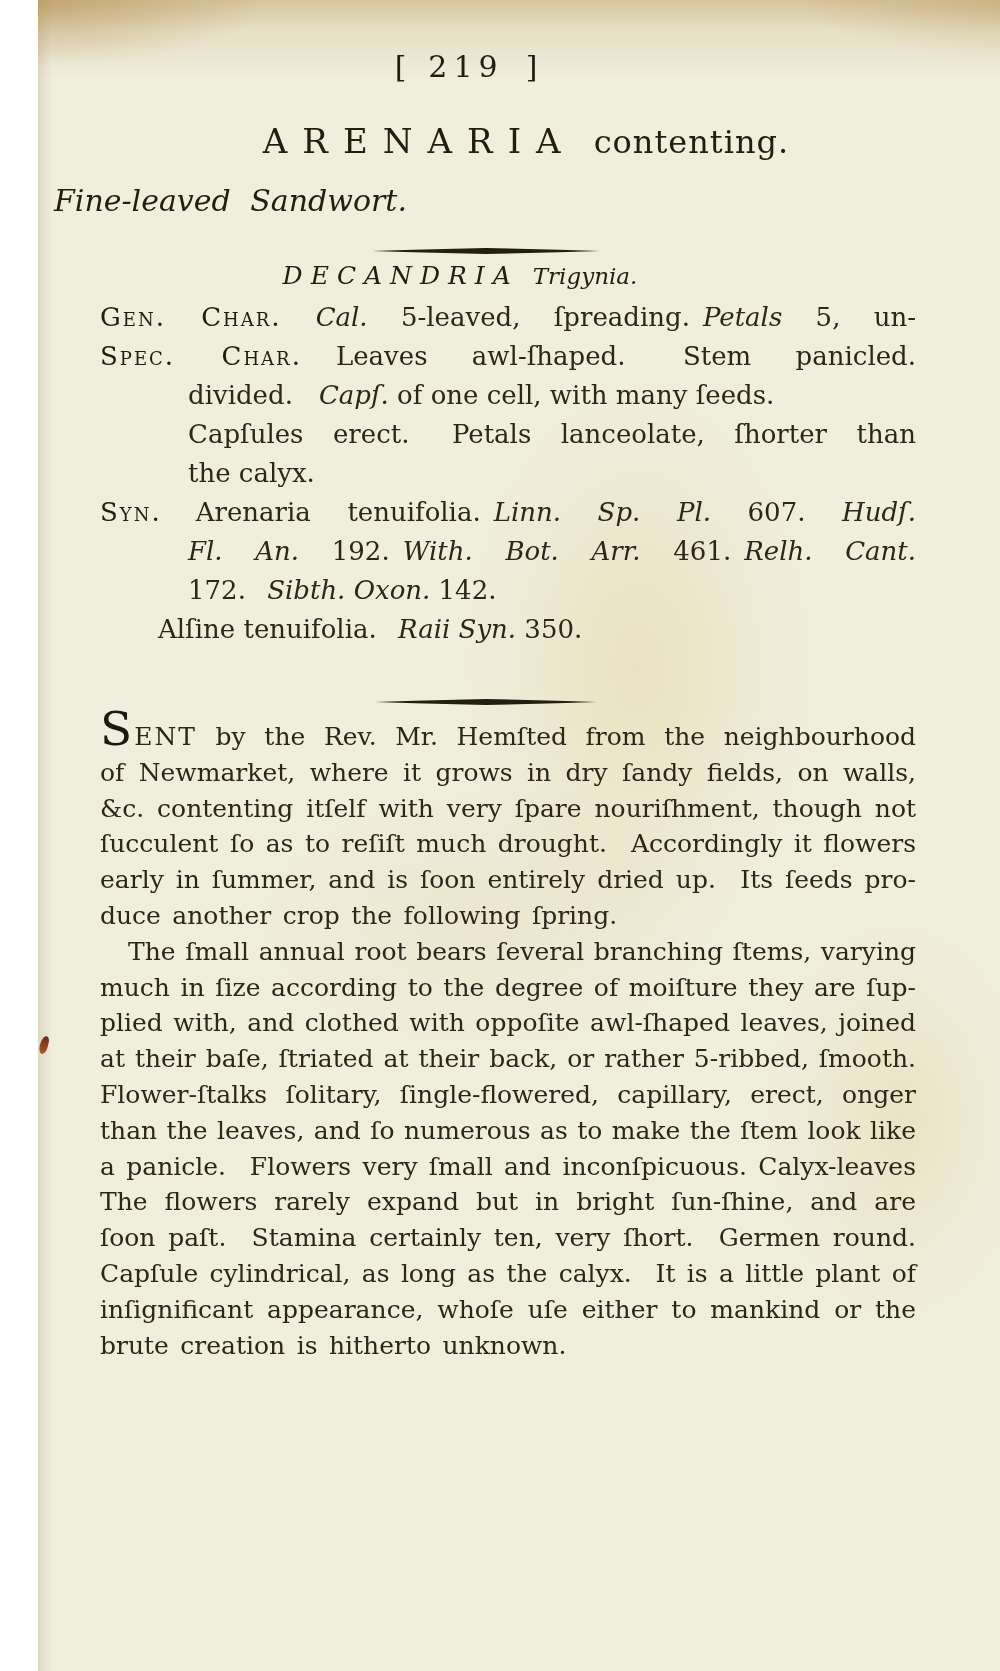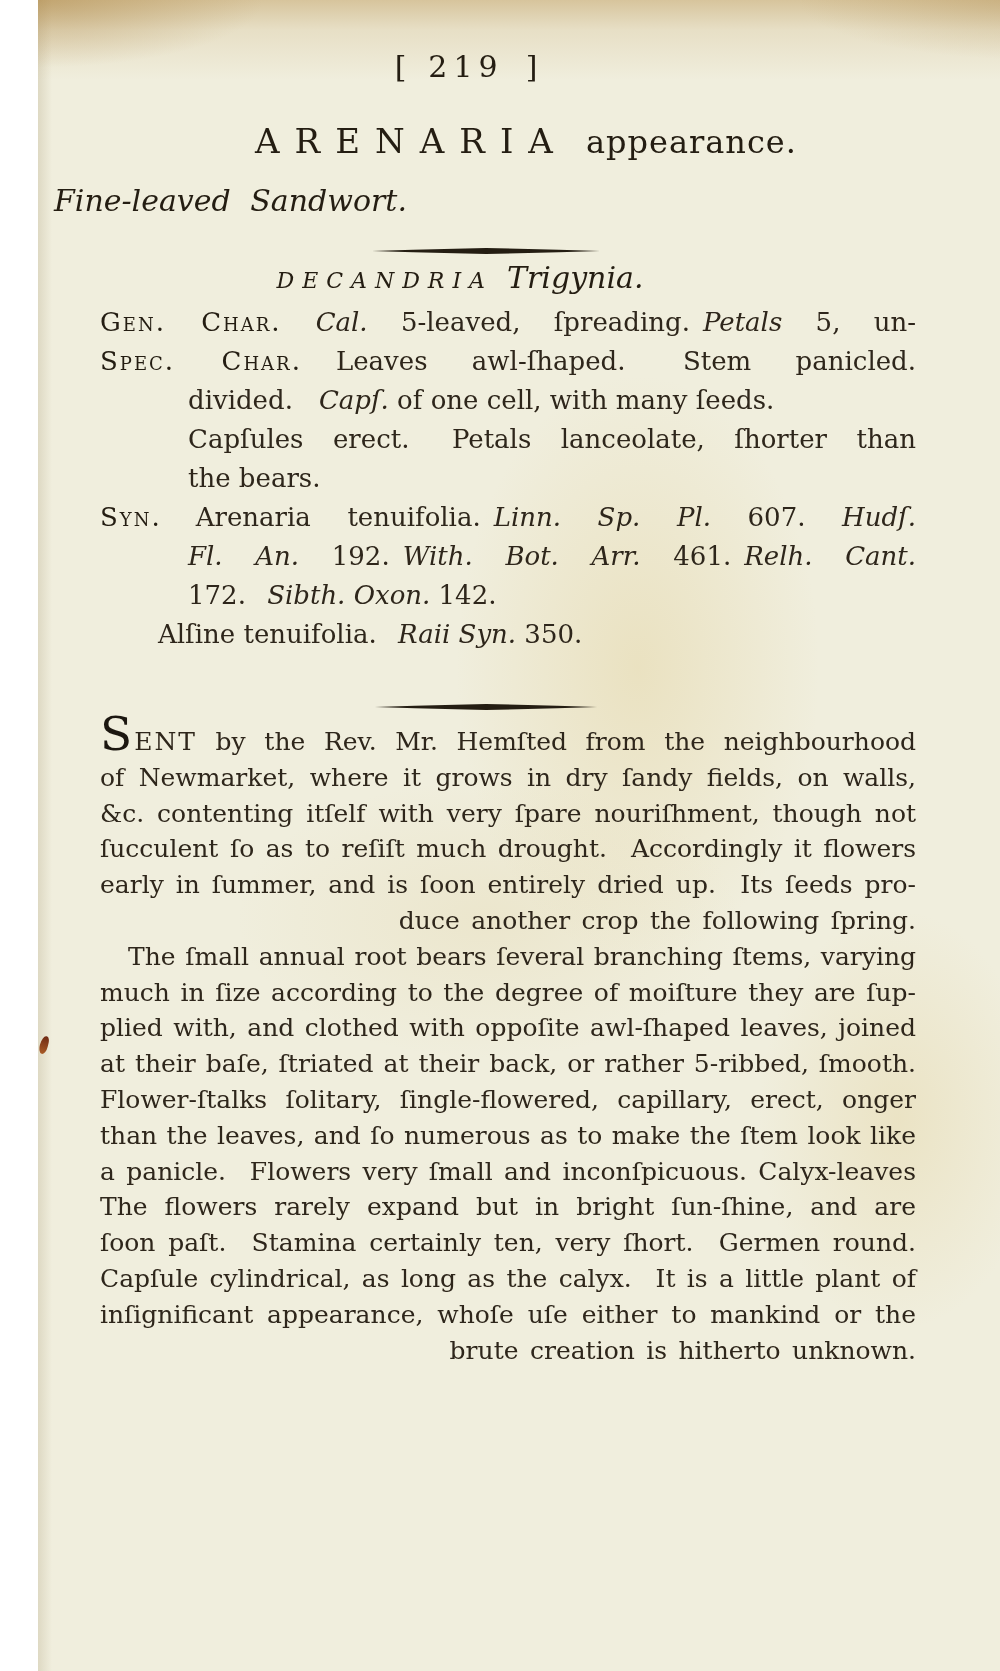--- a/index.html
+++ b/index.html
@@ -43,37 +43,37 @@
   .rule {
     height:6px; background:#241d12; margin:0 auto;
     clip-path:polygon(0% 50%, 18% 30%, 50% 0%, 82% 30%, 100% 50%, 82% 70%, 50% 100%, 18% 70%);
   }
   .rule1 { width:228px; margin-top:32px; transform:translateX(-22px); }
   .rule2 { width:222px; margin-top:50px; transform:translateX(-22px); }
   .classline {
     margin-top:9px; text-align:center; transform:translateX(-48px);
     font-style:italic; line-height:1; color:#241d12; white-space:nowrap;
   }
-  .classline .klass { font-size:22px; letter-spacing:8px; }
-  .classline .order { font-size:30px; margin-left:14px; }
+  .classline .klass { font-size:25px; letter-spacing:8px; }
+  .classline .order { font-size:23px; margin-left:14px; }
 
   
   .headmatter { margin-top:10px; font-size:26px; }
   .hm-line { line-height:39px; white-space:normal; }
   .ind0 { padding-left:0; }
   .ind1 { padding-left:88px; }
   .ind2 { padding-left:58px; }
   .fill { text-align:justify; text-align-last:justify; }
   .seg-sc { font-variant:small-caps; letter-spacing:2px; margin-right:34px; color:#241d12; }
   .seg-i  { font-style:italic; }
   .seg-r  { }
 
   
   .bodytext { margin-top:14px; font-size:25px; }
-  .b-line { line-height:35.8px;text-align:right; }
+  .b-line { line-height:35.8px; }
   .b-line.fill { text-align:justify; text-align-last:justify; }
   .b-line:not(.fill) { word-spacing:0.14em; }
   .para2 .b-line:first-child { padding-left:28px; }
   .dropcap {
     font-size:47px; line-height:0; color:#1c1710;
     display:inline-block; vertical-align:baseline; margin-right:2px;
   }
   .lead-caps { letter-spacing:2px; }
 
   
@@ -90,37 +90,37 @@
 <div class="sheet">
   <div class="red-mark"></div>
 
   <div class="content">
 
     <div class="pageno">
       <span class="brk">[</span><span class="num">219</span><span class="brk">]</span>
     </div>
 
     <div class="title">
-      <span class="genus">ARENARIA</span><span class="species">appearance.</span>
+      <span class="genus">ARENARIA</span><span class="species">contenting.</span>
     </div>
 
     <div class="subtitle">Fine-leaved Sandwort.</div>
 
     <div class="rule rule1"></div>
 
     <div class="classline">
       <span class="klass">DECANDRIA</span><span class="order">Trigynia.</span>
     </div>
 
     <div class="headmatter">
         <div class="hm-line ind0 fill"><span class="seg-sc">Gen. Char.</span><span class="seg-i">Cal.</span><span class="seg-r"> 5-leaved, ſpreading. </span><span class="seg-i">Petals</span><span class="seg-r"> 5, un-</span></div>
         <div class="hm-line ind0 fill"><span class="seg-sc">Spec. Char.</span><span class="seg-r">Leaves awl-ſhaped.  Stem panicled.</span></div>
         <div class="hm-line ind1"><span class="seg-r">divided.  </span><span class="seg-i">Capſ.</span><span class="seg-r"> of one cell, with many ſeeds.</span></div>
         <div class="hm-line ind1 fill"><span class="seg-r">Capſules erect.  Petals lanceolate, ſhorter than</span></div>
-        <div class="hm-line ind1"><span class="seg-r">the bears.</span></div>
+        <div class="hm-line ind1"><span class="seg-r">the calyx.</span></div>
         <div class="hm-line ind0 fill"><span class="seg-sc">Syn.</span><span class="seg-r">Arenaria tenuifolia. </span><span class="seg-i">Linn. Sp. Pl.</span><span class="seg-r"> 607. </span><span class="seg-i">Hudſ.</span></div>
         <div class="hm-line ind1 fill"><span class="seg-i">Fl. An.</span><span class="seg-r"> 192. </span><span class="seg-i">With. Bot. Arr.</span><span class="seg-r"> 461. </span><span class="seg-i">Relh. Cant.</span></div>
         <div class="hm-line ind1"><span class="seg-r">172.  </span><span class="seg-i">Sibth. Oxon.</span><span class="seg-r"> 142.</span></div>
         <div class="hm-line ind2"><span class="seg-r">Alſine tenuifolia.  </span><span class="seg-i">Raii Syn.</span><span class="seg-r"> 350.</span></div>
       </div>
 
     <div class="rule rule2"></div>
 
     <div class="bodytext">
         <div class="para para1">

